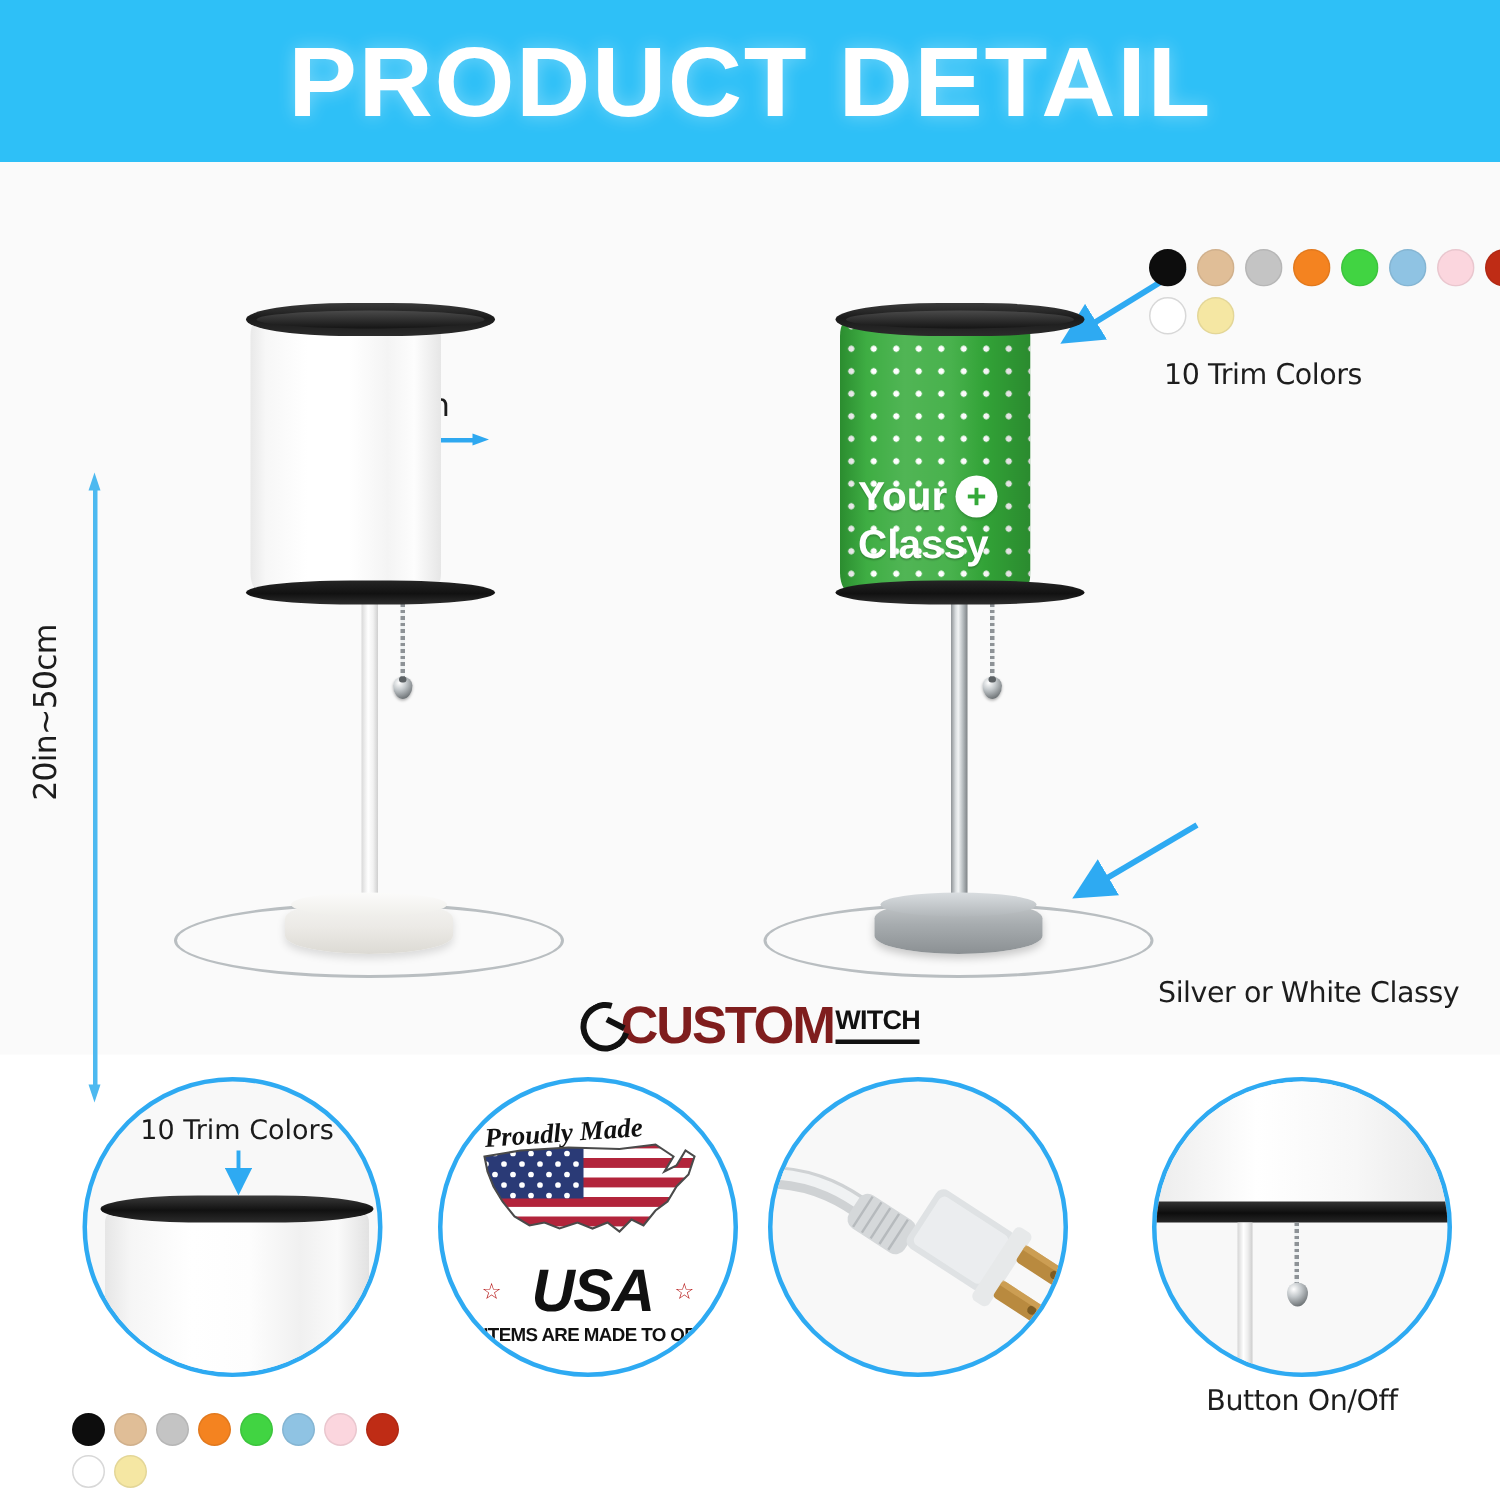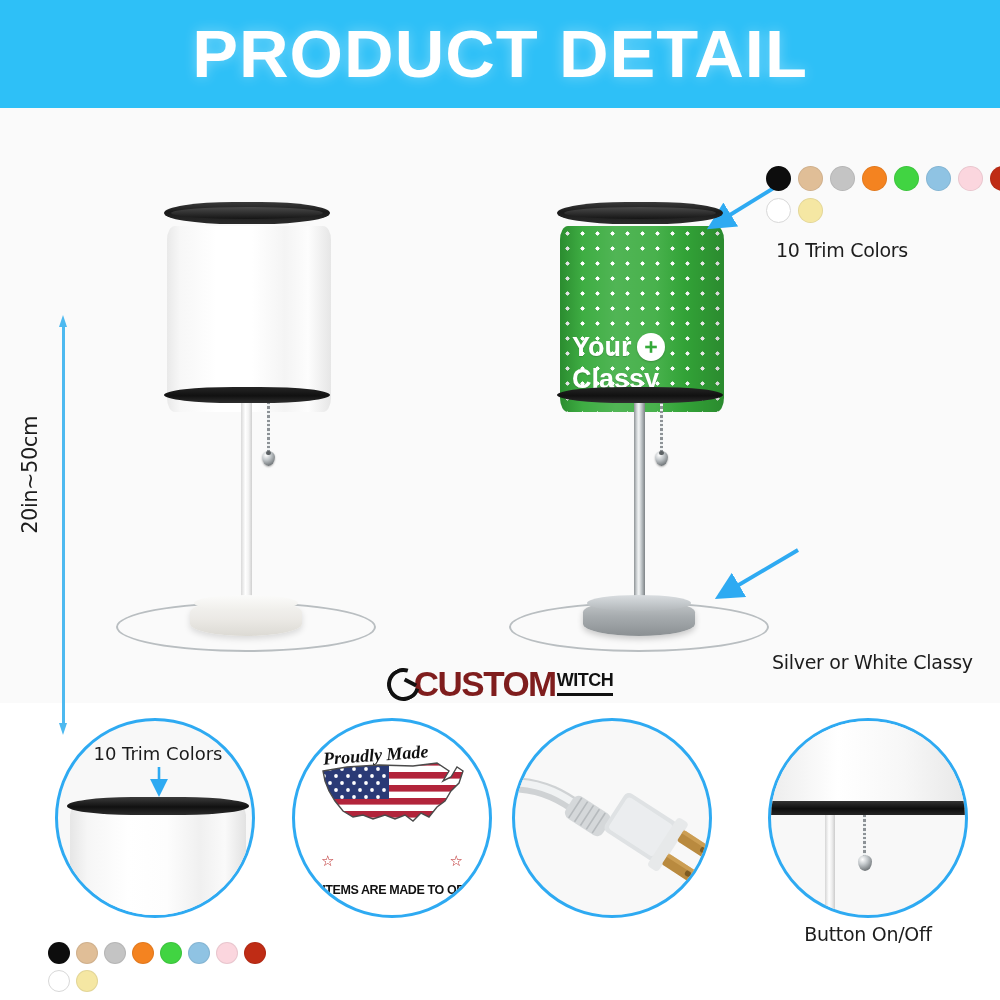--- a/index.html
+++ b/index.html
@@ -43,22 +43,22 @@
   .lamp { position: absolute; }
 
   
   .shade {
     position: absolute;
     width: 160px; height: 200px;
     left: 0; top: 0;
   }
   .shade-body {
     position: absolute;
-    left: 0; top: 24px;
-    width: 164px; height: 186px;
+    left: 0; top: 8px;
+    width: 127px; height: 186px;
     border-radius: 8px / 14px;
     overflow: hidden;
   }
   .shade-white .shade-body {
     background: linear-gradient(90deg,
       #e9e9e9 0%, #f7f7f7 8%, #ffffff 30%, #ffffff 52%,
       #f4f4f4 72%, #fdfdfd 86%, #e6e6e6 100%);
   }
   .shade-green .shade-body {
     background:
@@ -624,20 +624,21 @@
               <circle cx="49" cy="40" r="1.9"></circle>
               <circle cx="61" cy="40" r="1.9"></circle>
           </g>
         </g>
         <path d="M6,14 L30,10 L62,8 L96,9 L120,6 L132,14 L126,24 L134,20 L140,10 L146,14
                  L142,26 L134,34 L128,44 L120,50 L112,60 L104,56 L96,64 L88,58 L78,62
                  L68,58 L56,62 L46,58 L36,60 L26,54 L18,44 L12,34 L8,24 Z" fill="none" stroke="#4a4a4a" stroke-width="1.4"></path>
       </svg>
 
       <div class="usa-star l">☆</div>
+      <div class="usa-word">USA</div>
       <div class="usa-star r">☆</div>
       <div class="usa-sub">ALL ITEMS ARE MADE TO ORDER!</div>
     </div>
   </div>
 </div>
 
 <div class="feature" style="left:512px; top:718px;">
   <div class="feature-circle" style="border-color: rgb(46, 170, 242);">
     <svg width="200" height="200" viewBox="0 0 200 200">
 

